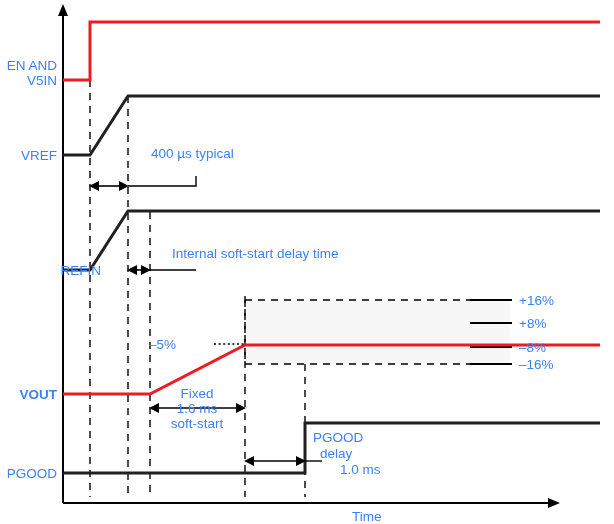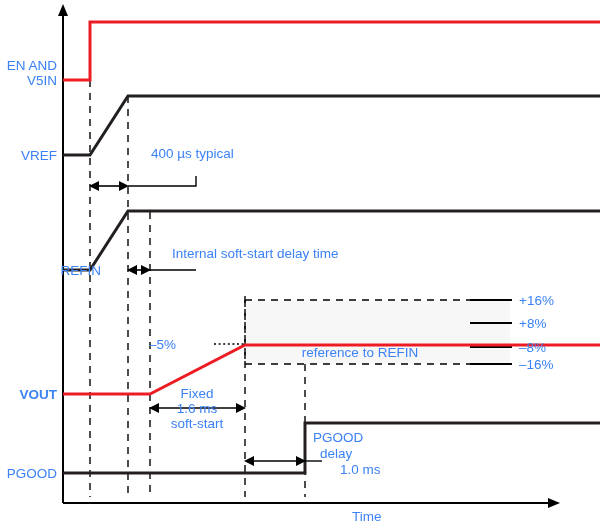--- a/index.html
+++ b/index.html
@@ -127,21 +127,20 @@
   <div class="lbl lbl-right" style="left:140px; top:337px; width:36px;">–5%</div>
 
   <div class="lbl lbl-center" style="left:166px; top:386px; width:62px;">Fixed</div>
   <div class="lbl lbl-center" style="left:166px; top:401px; width:62px;">1.6 ms</div>
   <div class="lbl lbl-center" style="left:159px; top:416px; width:76px;">soft-start</div>
 
   <div class="lbl" style="left:313px; top:430px;">PGOOD</div>
   <div class="lbl" style="left:320px; top:446px;">delay</div>
   <div class="lbl" style="left:320px; top:462px;margin-left:20px;">1.0 ms</div>
 
-  <div class="lbl lbl-center" style="left:255px; top:345px; width:210px;">reference to REFIN</div>
 
   <div class="lbl" style="left:519px; top:293px;">+16%</div>
   <div class="lbl" style="left:519px; top:316px;">+8%</div>
   <div class="lbl" style="left:519px; top:340px;">–8%</div>
   <div class="lbl" style="left:519px; top:357px;">–16%</div>
 
   <div class="lbl" style="left:352px; top:509px;">Time</div>
 
 </div>
 

